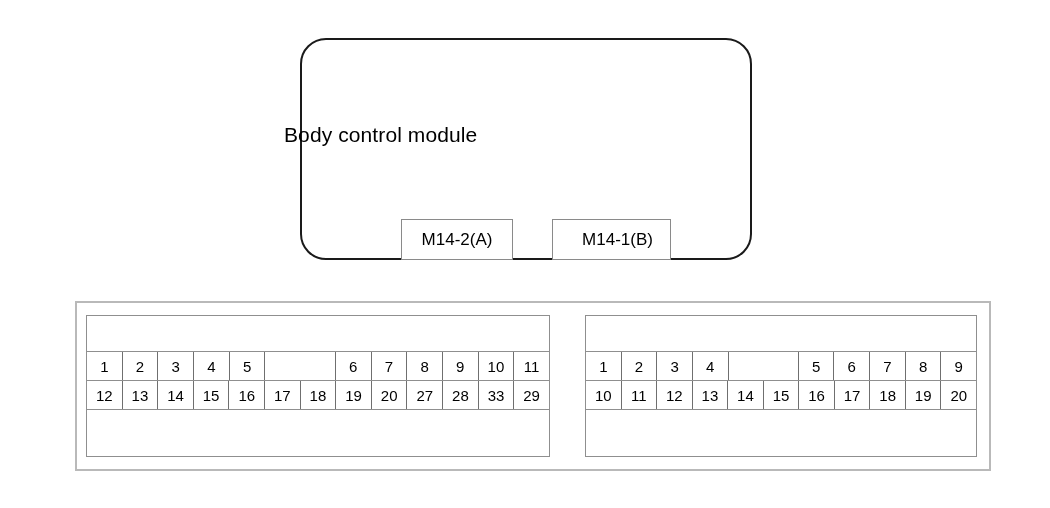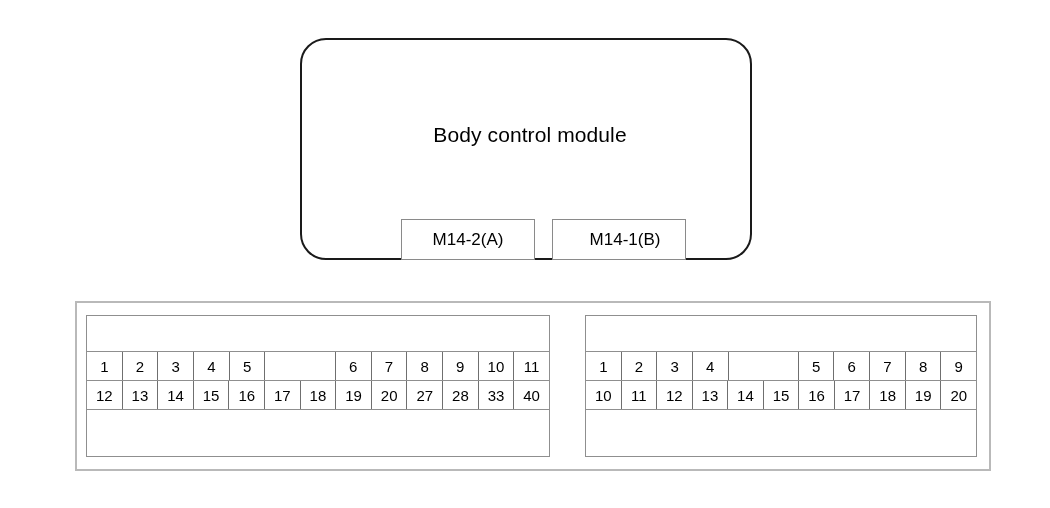--- a/index.html
+++ b/index.html
@@ -23,41 +23,40 @@
     top: 38px;
     width: 452px;
     height: 222px;
     box-sizing: border-box;
     border: 2px solid #1a1a1a;
     border-radius: 26px;
     background: #ffffff;
   }
   #module-title {
     position: absolute;
-    left: 304px;
+    left: 284px;
     top: 123px;
     width: 452px;
-    text-align: center;
     font-size: 21px;
     letter-spacing: 0.1px;
     white-space: nowrap;
   }
   .port-box {
     position: absolute;
     box-sizing: border-box;
     border: 1px solid #8a8a8a;
     background: #ffffff;
     height: 41px;
     line-height: 39px;
     text-align: center;
     font-size: 17px;
     white-space: nowrap;
   }
-  #port-a { left: 401px; top: 219px; width: 134px; }
-  #port-b { left: 552px; top: 219px; width: 134px; padding-left: 12px; }
+  #port-a { left: 401px; top: 219px; width: 112px; }
+  #port-b { left: 552px; top: 219px; width: 119px; padding-left: 12px; }
 
   
   #connectors-frame {
     position: absolute;
     left: 75px;
     top: 301px;
     width: 916px;
     height: 170px;
     box-sizing: border-box;
     border: 2px solid #b9b9b9;
@@ -144,21 +143,21 @@
       <div class="pin-cell" style="flex: 1 0 0px;">14</div>
       <div class="pin-cell" style="flex: 1 0 0px;">15</div>
       <div class="pin-cell" style="flex: 1 0 0px;">16</div>
       <div class="pin-cell" style="flex: 1 0 0px;">17</div>
       <div class="pin-cell" style="flex: 1 0 0px;">18</div>
       <div class="pin-cell" style="flex: 1 0 0px;">19</div>
       <div class="pin-cell" style="flex: 1 0 0px;">20</div>
       <div class="pin-cell" style="flex: 1 0 0px;">27</div>
       <div class="pin-cell" style="flex: 1 0 0px;">28</div>
       <div class="pin-cell" style="flex: 1 0 0px;">33</div>
-      <div class="pin-cell" style="flex: 1 0 0px;">40</div>
+      <div class="pin-cell" style="flex: 1 0 0px;">29</div>
     </div>
 </div>
 
 <div id="connector-b" class="connector">
   <div class="blank-band"></div>
   <div class="pin-row">
       <div class="pin-cell" style="flex: 1 0 0px;">1</div>
       <div class="pin-cell" style="flex: 1 0 0px;">2</div>
       <div class="pin-cell" style="flex: 1 0 0px;">3</div>
       <div class="pin-cell" style="flex: 1 0 0px;">4</div>

